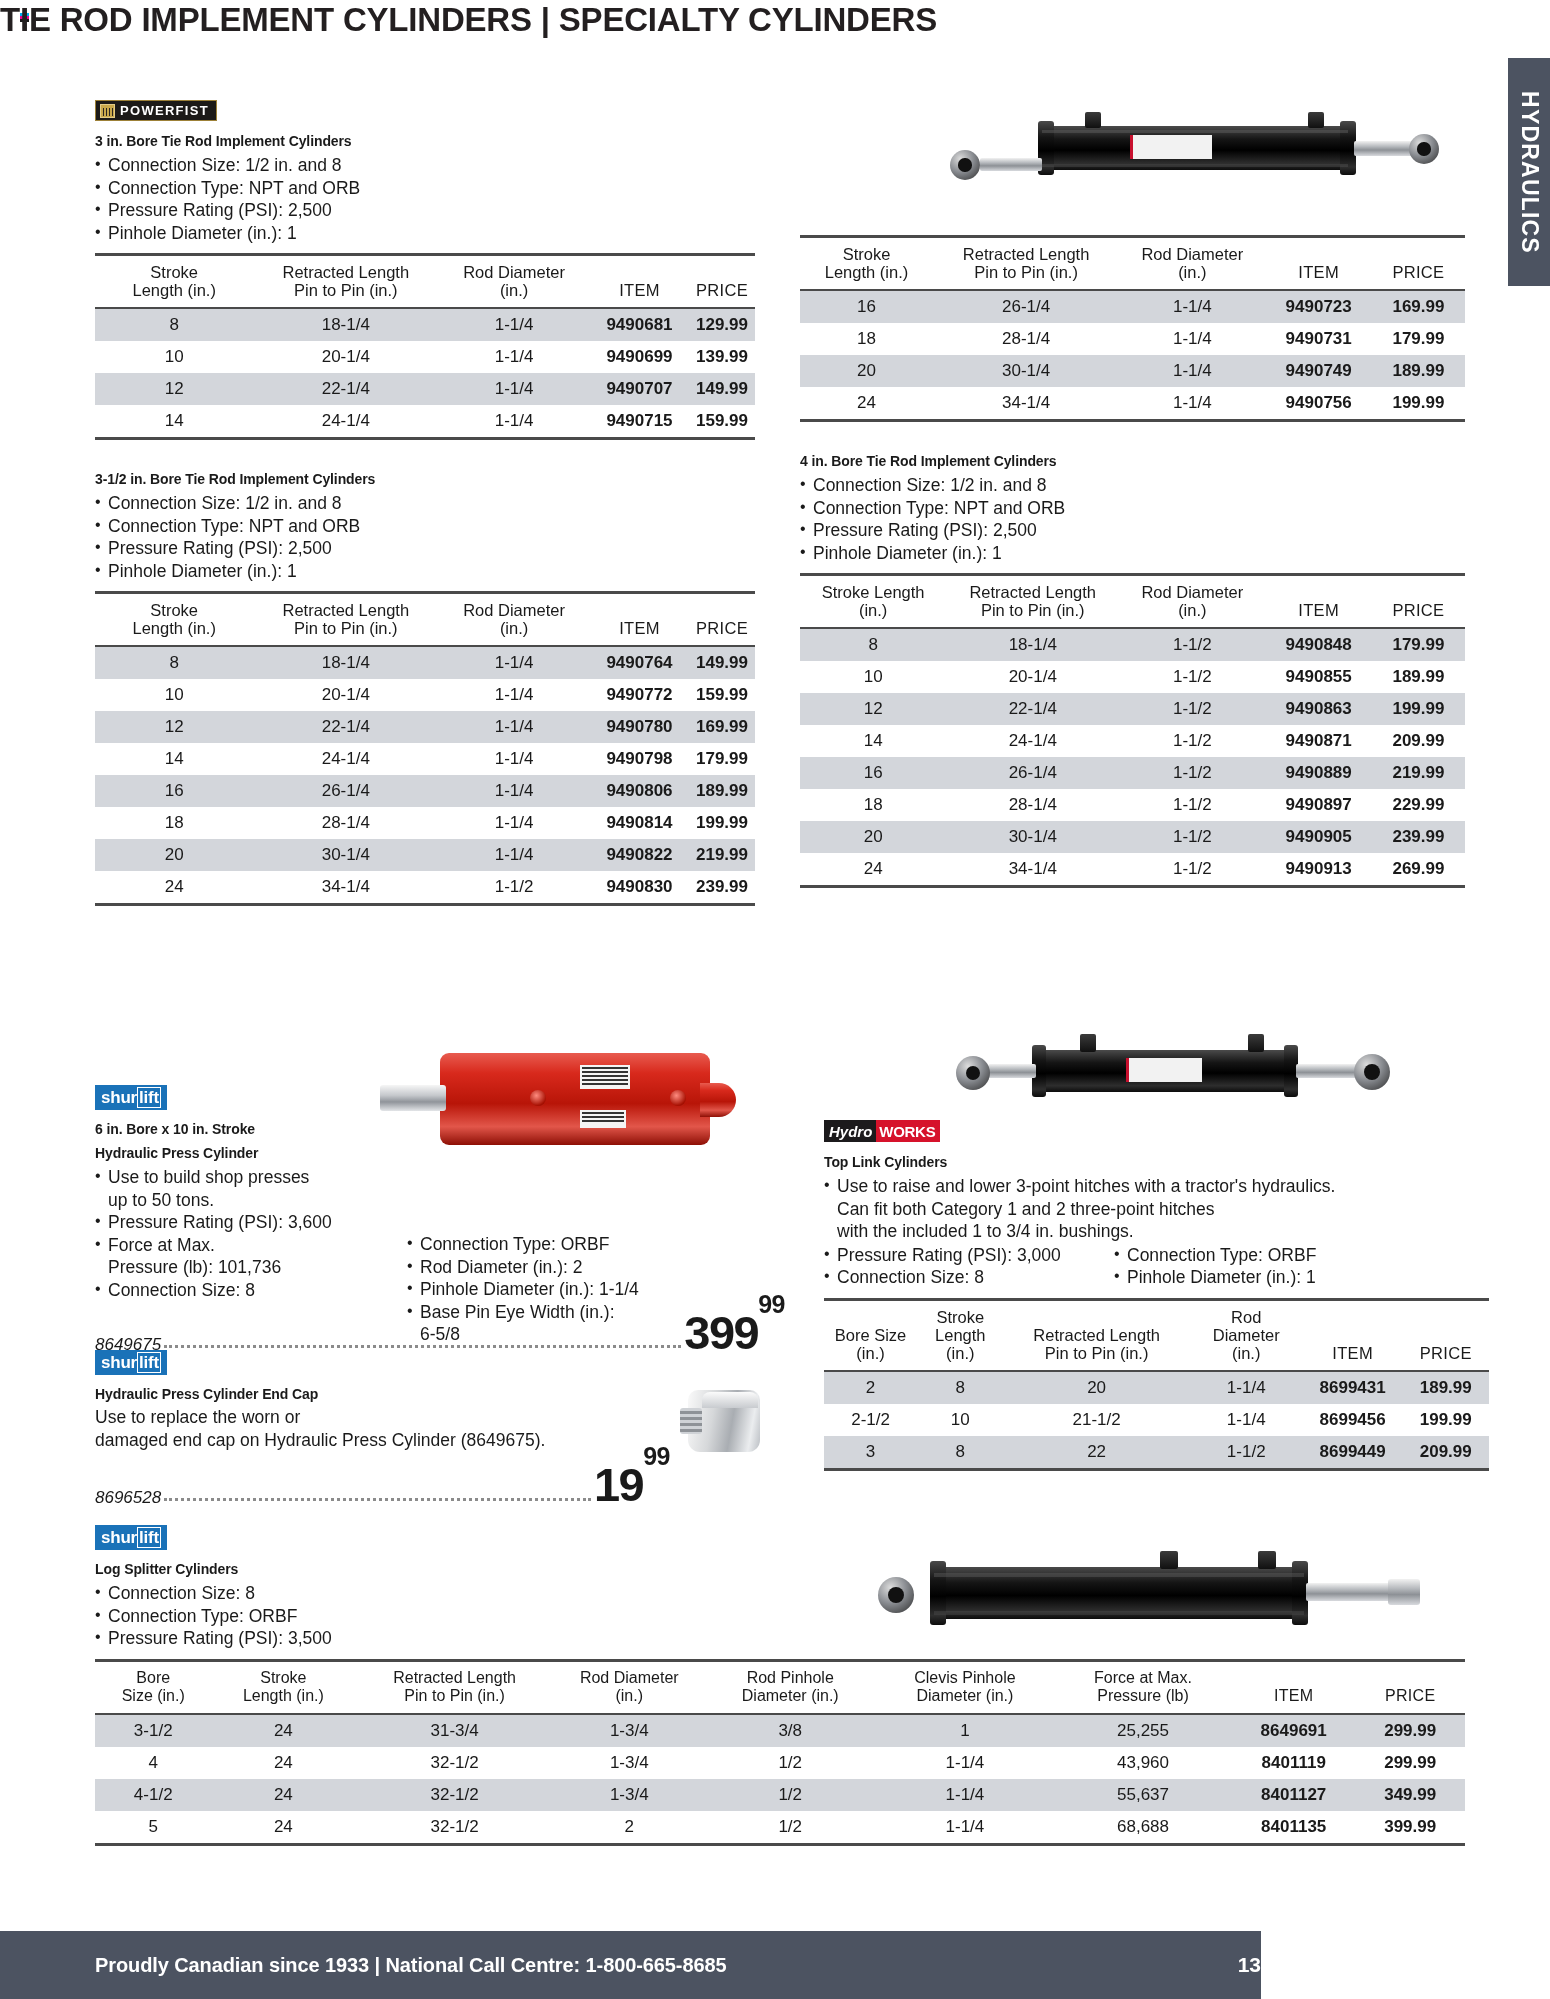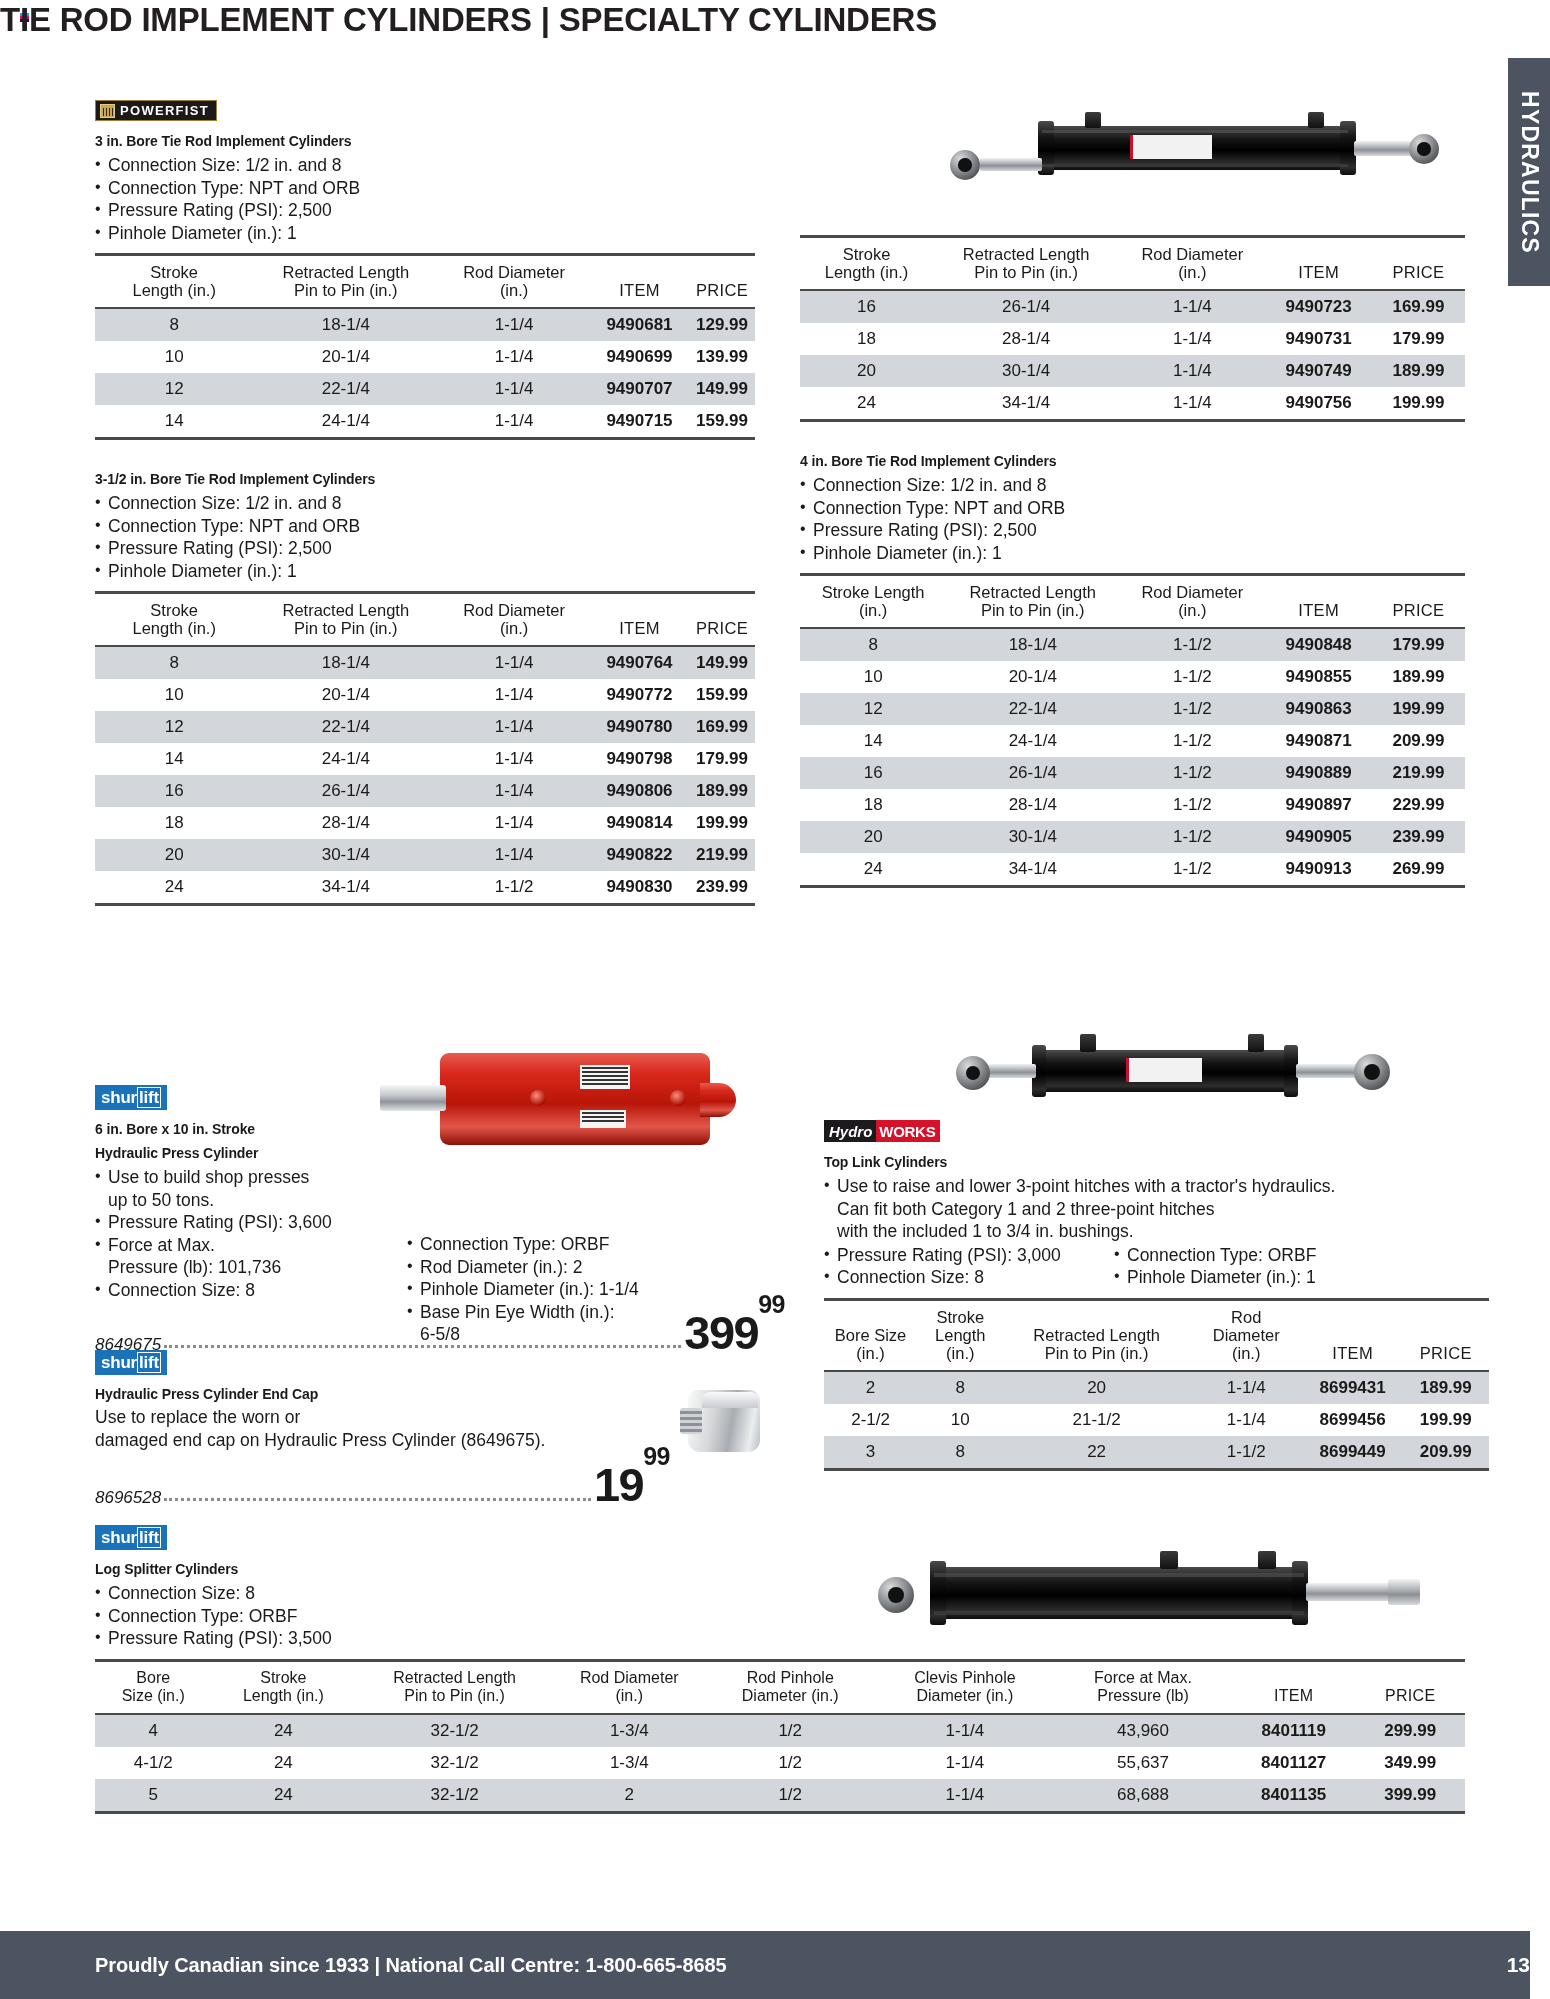--- a/index.html
+++ b/index.html
@@ -159,21 +159,21 @@
     position:absolute; border-radius: 10px 10px 12px 12px;
     background: linear-gradient(100deg,#fafafa 0%,#d6d8da 35%,#a9adb2 60%,#ebedef 85%,#babec3 100%);
   }
   .cap-thread {
     position:absolute; border-radius:3px;
     background: repeating-linear-gradient(180deg,#cfd2d6 0 3px,#8e9297 3px 6px);
   }
 
   
   .footer {
-    position: absolute; left: 0; bottom: 0; width: 1530px; height: 68px;
+    position: absolute; left: 0; bottom: 0; width: 1261px; height: 68px;
     background: #4c5361; color: #fff; display: flex; align-items: center;
   }
   .footer .ftxt { margin-left: 95px; font-size: 20px; font-weight: 700; letter-spacing:-0.1px;}
   .footer .fnum { margin-left: auto; font-size: 21px; font-weight: 700; }
 </style>
 </head>
 <body>
 
 <div class="page">
 
@@ -728,20 +728,31 @@
           <th style="width:13%">
             <div>Force at Max.</div>
             <div>Pressure (lb)</div>
           </th>
           <th style="width:9%" class="item">ITEM</th>
           <th style="width:8%" class="price">PRICE</th>
         </tr>
       </thead>
       <tbody>
         <tr>
+          <td>3-1/2</td>
+          <td>24</td>
+          <td>31-3/4</td>
+          <td>1-3/4</td>
+          <td>3/8</td>
+          <td>1</td>
+          <td>25,255</td>
+          <td class="item">8649691</td>
+          <td class="price">299.99</td>
+        </tr>
+        <tr>
           <td>4</td>
           <td>24</td>
           <td>32-1/2</td>
           <td>1-3/4</td>
           <td>1/2</td>
           <td>1-1/4</td>
           <td>43,960</td>
           <td class="item">8401119</td>
           <td class="price">299.99</td>
         </tr>

